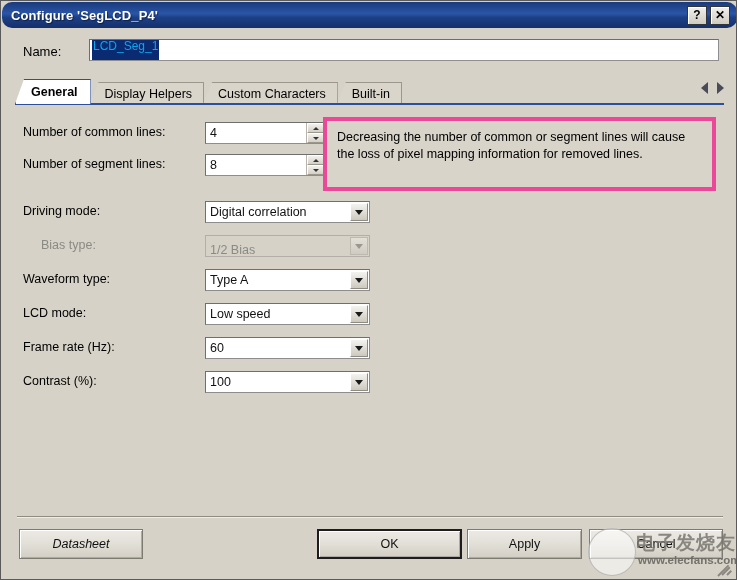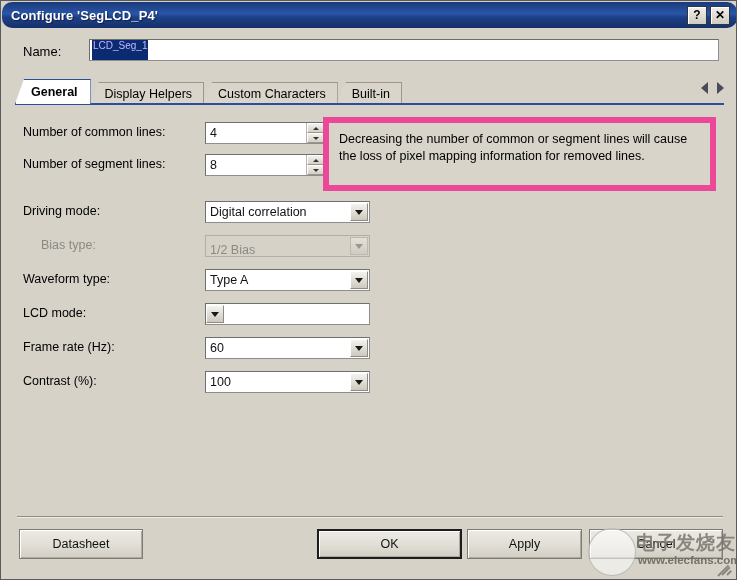--- a/index.html
+++ b/index.html
@@ -86,22 +86,22 @@
     border: 1px solid #8e8e8e;
     border-top-color: #6d6d6d;
     border-left-color: #6d6d6d;
     box-sizing: border-box;
     display: flex;
     align-items: center;
     padding-left: 2px;
     overflow: hidden;
   }
   .name-value {
-    font-size: 10px;
-    color: #c4b5fd;
+    font-size: 12px;
+    color: #0ea5e9;
     background: #0a2a72;
     padding: 1px 1px 10px 1px;
     white-space: nowrap;
   }
 
   
   .tabstrip {
     position: absolute;
     left: 14px; top: 78px;
     width: 709px;
@@ -298,21 +298,21 @@
   }
   .combo.disabled .combo-tri { border-top-color: #9b978e; }
 
   
   .infobox {
     position: absolute;
     left: 322px; top: 11px;
     width: 393px;
     height: 74px;
     background: #d8d4ca;
-    border: 6px solid #ec4899;
+    border: 4px solid #ec4899;
     box-sizing: border-box;
     padding: 8px 10px;
   }
   .infobox-text {
     font-size: 12.5px;
     color: #000;
     line-height: 1.35;
   }
 
   
@@ -335,21 +335,21 @@
     color: #111;
     display: flex;
     align-items: center;
     justify-content: center;
     box-sizing: border-box;
     cursor: default;
   }
   .btn.default {
     border: 2px solid #1d1d1d;
   }
-  .btn-datasheet { left: 18px; top: 528px; width: 124px; }
+  .btn-datasheet { left: 18px; top: 528px; width: 124px; font-style: italic; }
   .btn-ok        { left: 316px; top: 528px; width: 145px; }
   .btn-apply     { left: 466px; top: 528px; width: 115px; }
   .btn-cancel    { left: 588px; top: 528px; width: 134px; }
 
   
   .watermark {
     position: absolute;
     left: 583px; top: 519px;
     width: 154px;
     height: 58px;
@@ -488,20 +488,21 @@
         <div class="combo-value">Type A</div>
         <div class="combo-btn">
             <span class="combo-tri"></span>
           </div>
       </div>
     </div>
 
     <div class="field-row" style="top:197px; width:350px;">
       <div class="field-label">LCD mode:</div>
       <div class="combo">
+        <div class="combo-value">Low speed</div>
         <div class="combo-btn">
             <span class="combo-tri"></span>
           </div>
       </div>
     </div>
 
     <div class="field-row" style="top:231px; width:350px;">
       <div class="field-label">Frame rate (Hz):</div>
       <div class="combo">
         <div class="combo-value">60</div>

